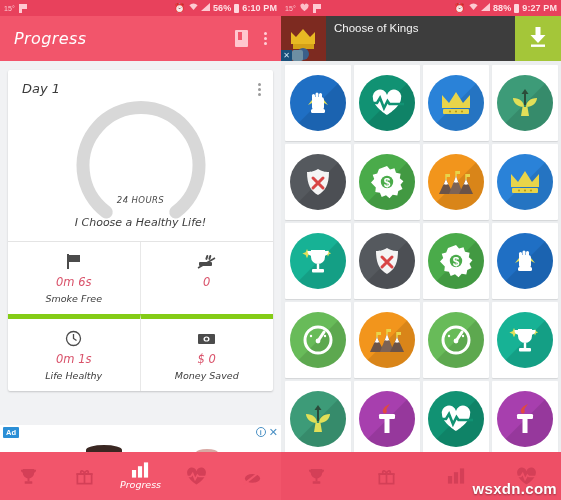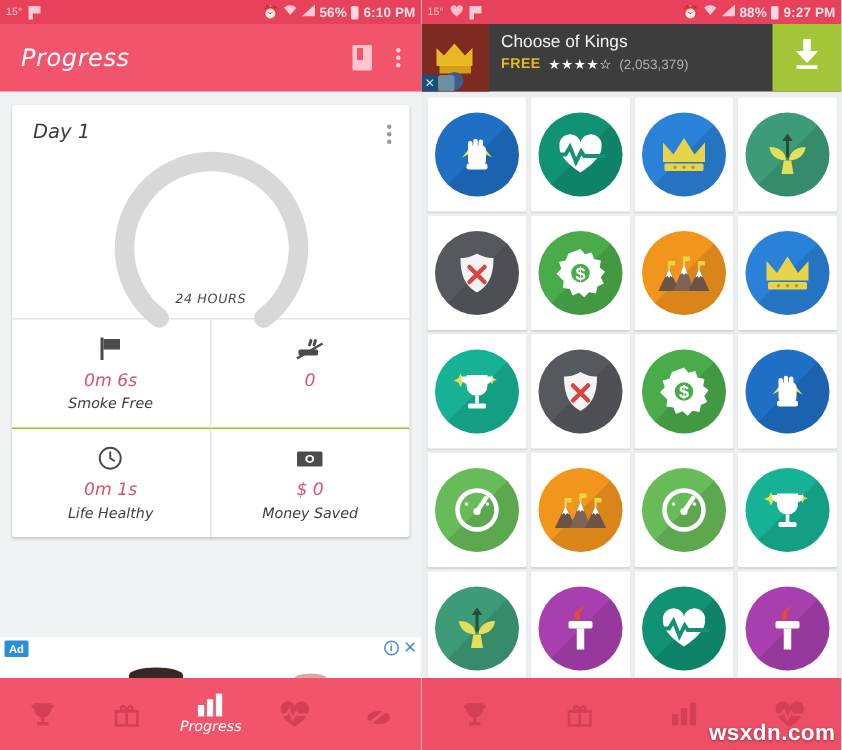--- a/index.html
+++ b/index.html
@@ -87,21 +87,21 @@
     font-size: 11px; color: #3d3d3d;
   }
 
   
   .stats { border-top: 1px solid #e4e4e4; display: flex; flex-wrap: wrap; }
   .stat {
     width: 50%; padding: 10px 4px 10px 4px;
     display: flex; flex-direction: column; align-items: center; gap: 4px;
   }
   .stat:nth-child(1), .stat:nth-child(3) { border-right: 1px solid #e8e8e8; }
-  .stat:nth-child(3), .stat:nth-child(4) { border-top: 1px solid #84cc16; }
+  .stat:nth-child(3), .stat:nth-child(4) { border-top: 5px solid #84cc16; }
   .stat-ico { height: 19px; display: flex; align-items: center; justify-content: center; color: #4b4b4b; }
   .stat-val {
     font-family: "DejaVu Sans", sans-serif; font-style: italic;
     font-size: 11.5px; color: #d9526a;
   }
   .stat-lbl {
     font-family: "DejaVu Sans", sans-serif; font-style: italic;
     font-size: 9.5px; color: #3d3d3d; text-align: center;
   }
 
@@ -251,20 +251,21 @@
             </div>
         </div>
 
         <div class="gauge-wrap">
           <svg class="gauge" viewBox="0 0 138 138">
             <path d="M 34.2 122 A 58 58 0 1 1 103.8 122" fill="none" stroke="#d8d8d8" stroke-width="13" stroke-linecap="round"></path>
           </svg>
           <div class="gauge-sub">24 HOURS</div>
         </div>
 
+        <div class="motto">I Choose a Healthy Life!</div>
 
         <div class="stats">
 
           <div class="stat">
             <div class="stat-ico">
               <svg width="17" height="17" viewBox="0 0 17 17">
                   <rect x="2" y="1" width="2" height="15" fill="#4b4b4b"></rect>
                   <path d="M4 2 H15 V9 H4 Z" fill="#4b4b4b"></path>
                 </svg>
             </div>
@@ -408,25 +409,20 @@
           <rect width="45" height="45" fill="#7d2a20"></rect>
           <path d="M10 16 l5 5 l7-8 l7 8 l5-5 v12 H10 z" fill="#e8b923"></path>
           <rect x="12" y="28" width="21" height="5" fill="#d4a017"></rect>
           <circle cx="22" cy="38" r="6" fill="#3a5f8a"></circle>
         </svg>
         <div class="mini-x">✕</div>
         <div class="mini-g"></div>
       </div>
       <div class="topad-body">
         <div class="topad-title">Choose of Kings</div>
-        <div class="topad-meta">
-          <span class="topad-free">FREE</span>
-          <span class="topad-stars">★★★★☆</span>
-          <span class="topad-count">(2,053,379)</span>
-        </div>
       </div>
       <div class="topad-dl">
         <span>
           <svg width="20" height="22" viewBox="0 0 20 22" fill="#ffffff">
               <rect x="7.5" y="1" width="5" height="10"></rect>
               <path d="M10 17 L2.5 9 h15 z"></path>
               <rect x="3" y="18.5" width="14" height="2.4"></rect>
             </svg>
         </span>
       </div>

